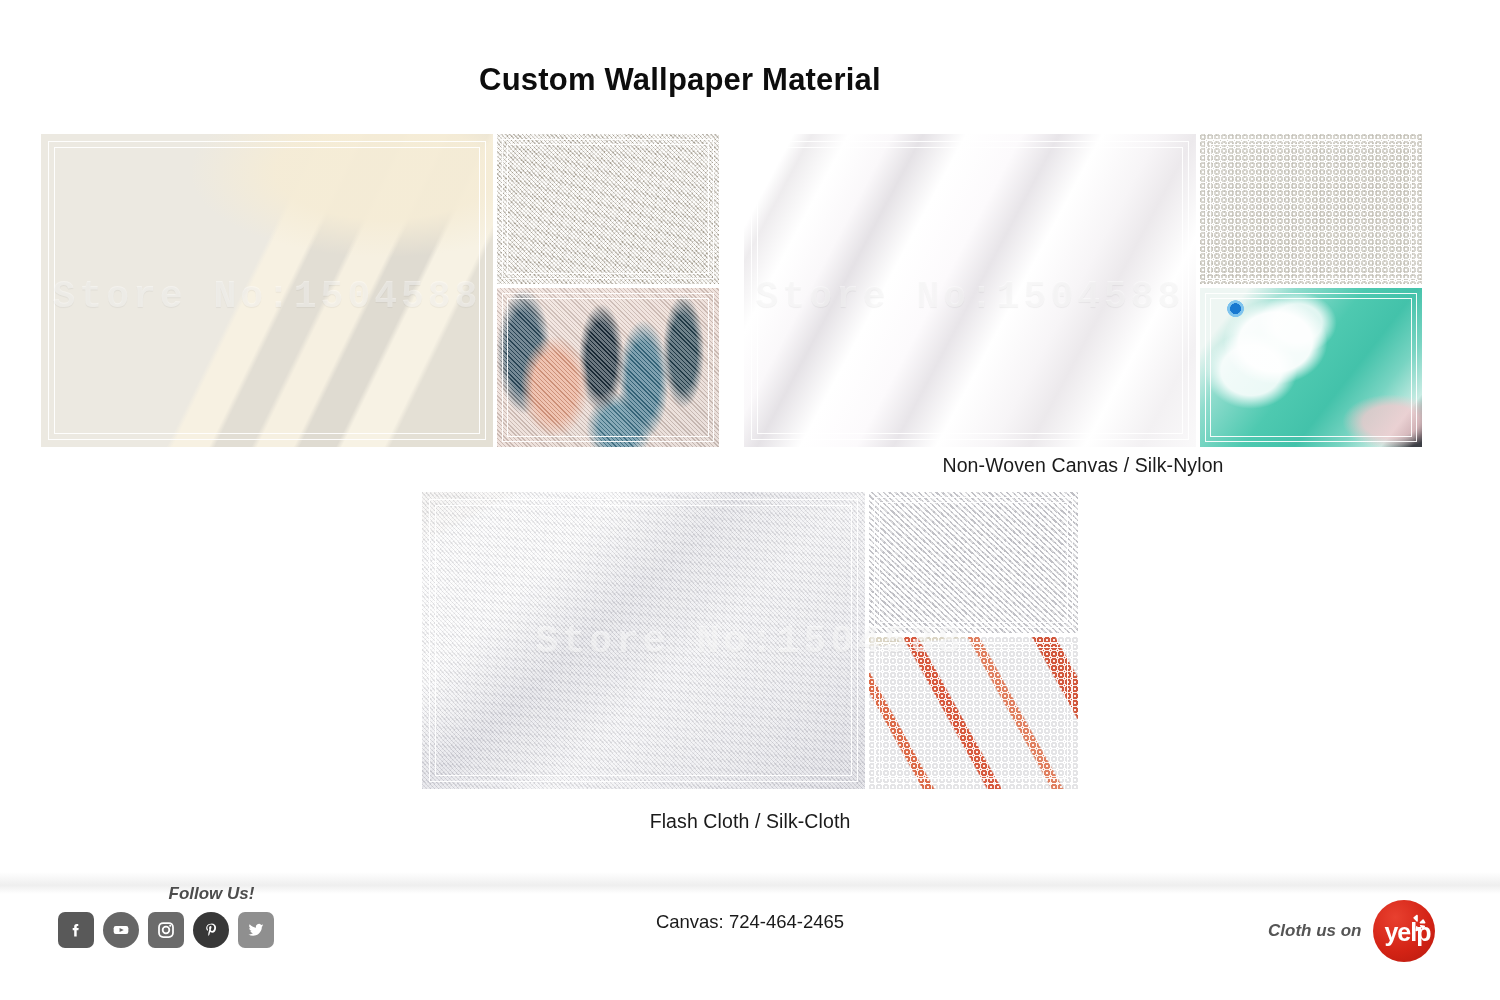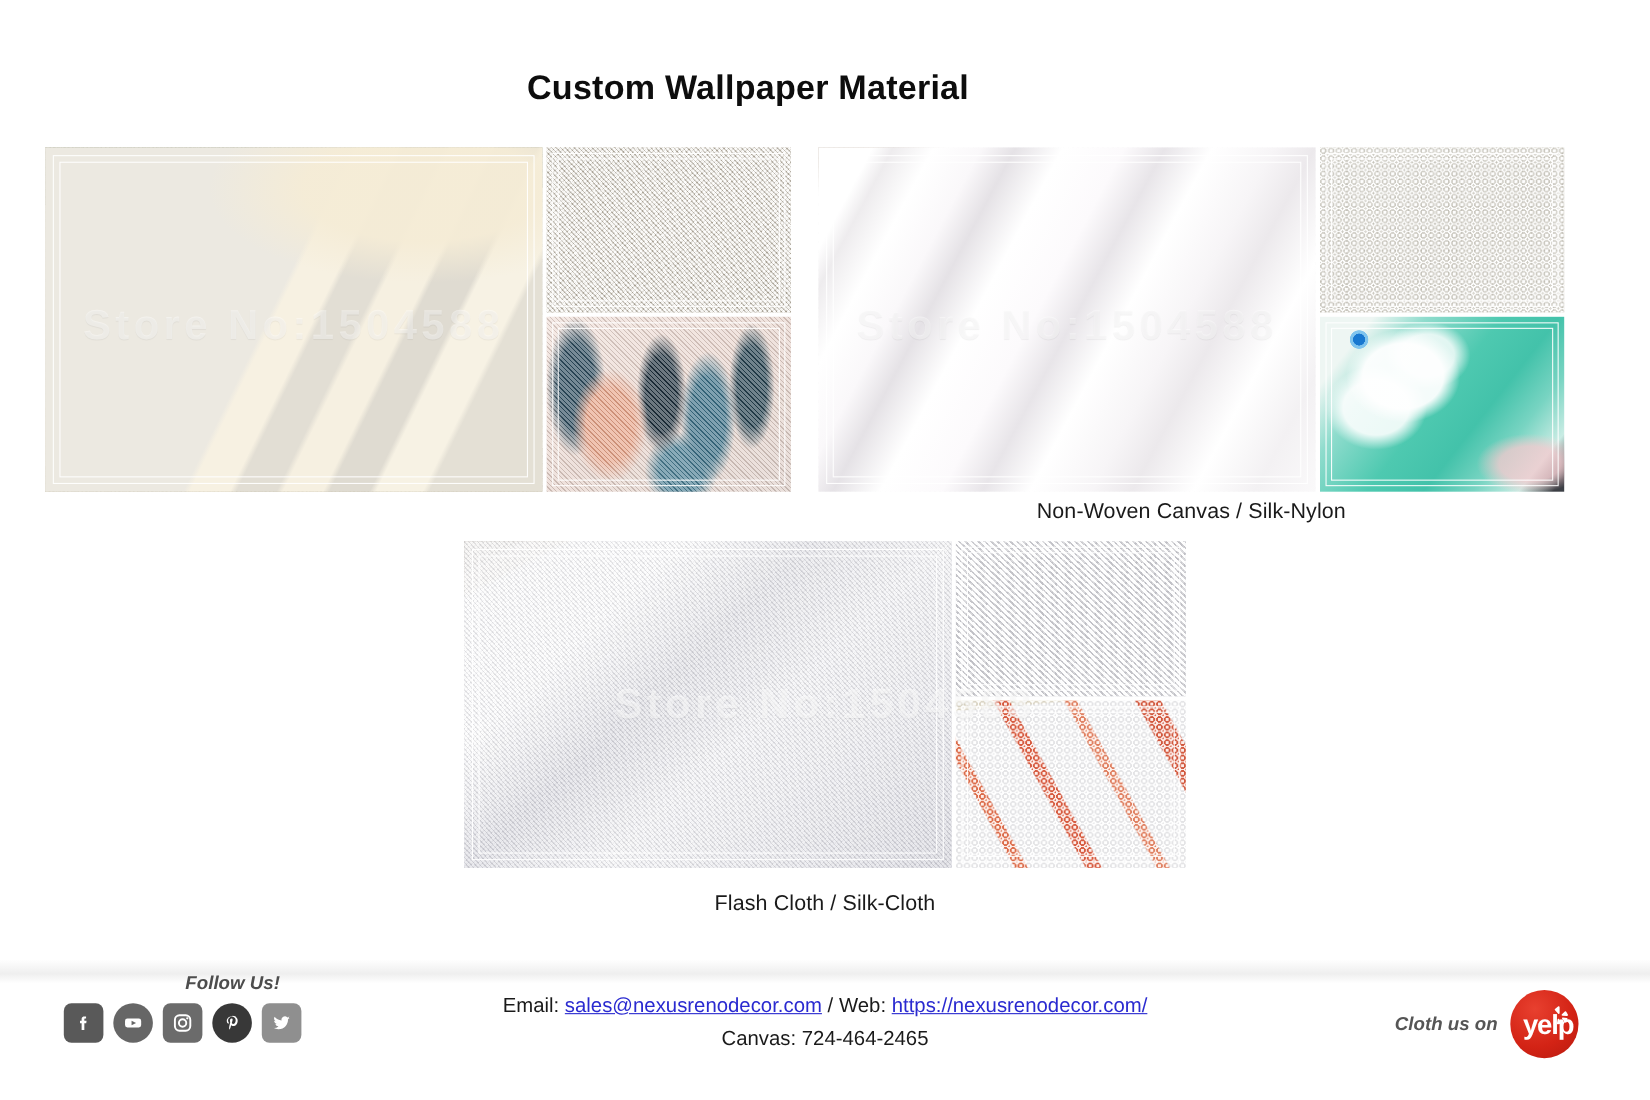--- a/index.html
+++ b/index.html
@@ -140,21 +140,21 @@
       linear-gradient(175deg, #efe7cf 0 5%, #fbfbfb 6% 100%);
     background-size: 7px 7px, auto, auto, auto, auto, auto;
   }
 
   
   .watermark {
     position: absolute; left: 0; top: 45%; width: 100%;
     text-align: center; font-size: 38px; font-weight: bold;
     color: rgba(255,255,255,.55);
     letter-spacing: 4px; white-space: nowrap;
-    font-family: Liberation Sans, sans-serif;
+    font-family: Liberation Mono, monospace;
     pointer-events: none; user-select: none;
     text-shadow: 0 1px 1px rgba(0,0,0,.05);
   }
   .watermark.dim { color: rgba(255,255,255,.42); }
 
   .caption {
     position: absolute; width: 100%; text-align: center;
     font-size: 19.5px; color: #1a1a1a; letter-spacing: .1px;
     font-family: "Liberation Sans", sans-serif;
   }
@@ -291,25 +291,20 @@
       <div class="s-icon s-sq" style="background:#8f8f8f;">
         <svg width="20" height="20" viewBox="0 0 24 24" aria-hidden="true">
           <path fill="#ffffff" d="M21 6.4c-.7.3-1.4.5-2.1.6.8-.5 1.3-1.2 1.6-2-.7.4-1.5.7-2.3.9a3.6 3.6 0 0 0-6.2 3.3C8.9 9 6.2 7.5 4.4 5.2a3.6 3.6 0 0 0 1.1 4.8c-.6 0-1.1-.2-1.6-.4 0 1.7 1.2 3.2 2.9 3.5-.5.2-1.1.2-1.6.1.5 1.4 1.8 2.5 3.4 2.5A7.3 7.3 0 0 1 3 17.3a10.2 10.2 0 0 0 5.6 1.6c6.7 0 10.4-5.6 10.4-10.4v-.5c.7-.5 1.3-1.1 1.8-1.8z"></path>
         </svg>
       </div>
 
     </div>
   </div>
 
   <div class="contact">
-    <div class="contact-line1">
-      <span>Email:</span>
-      <a class="link" href="#">sales@nexusrenodecor.com</a><span class="sep"> / </span><span>Web:</span>
-      <a class="link" href="#">https://nexusrenodecor.com/</a>
-    </div>
     <div class="contact-line2">
       <span>Canvas:</span>
       <span>724-464-2465</span>
     </div>
   </div>
 
   <div class="yelp-wrap">
     <div class="yelp-label">Cloth us on</div>
     <div class="yelp-badge">
       <span class="yelp-text">yelp</span>

